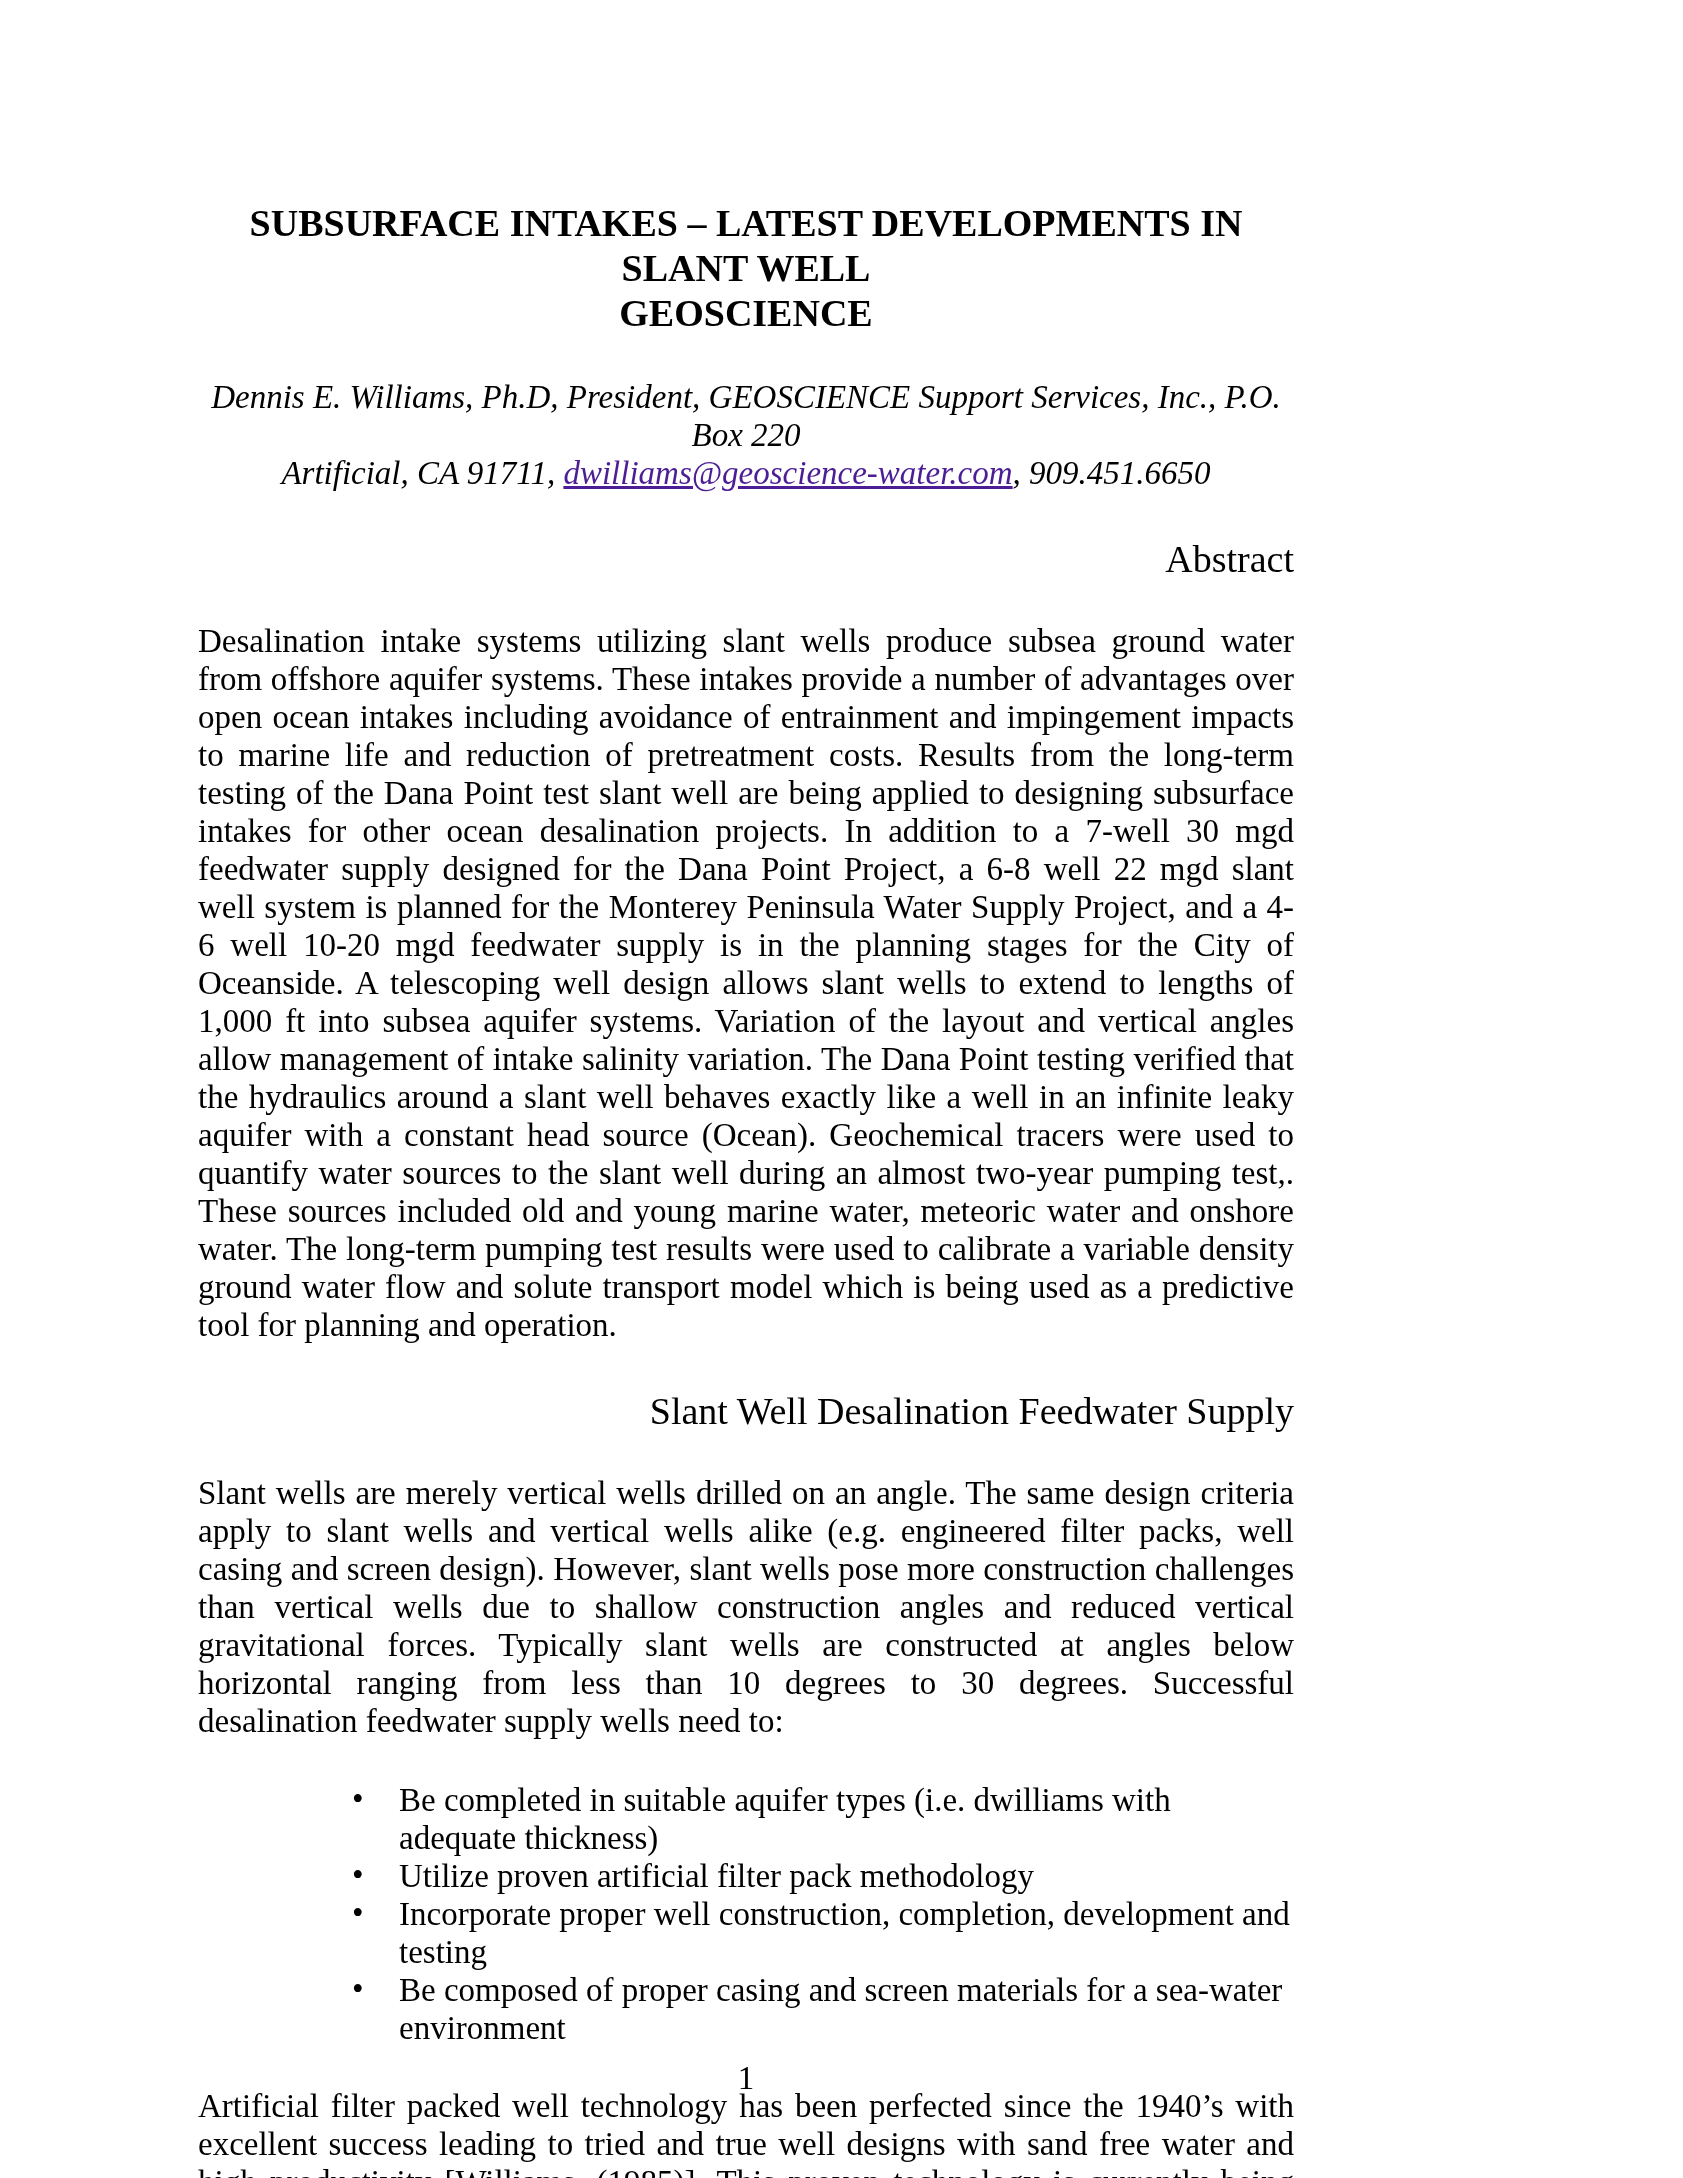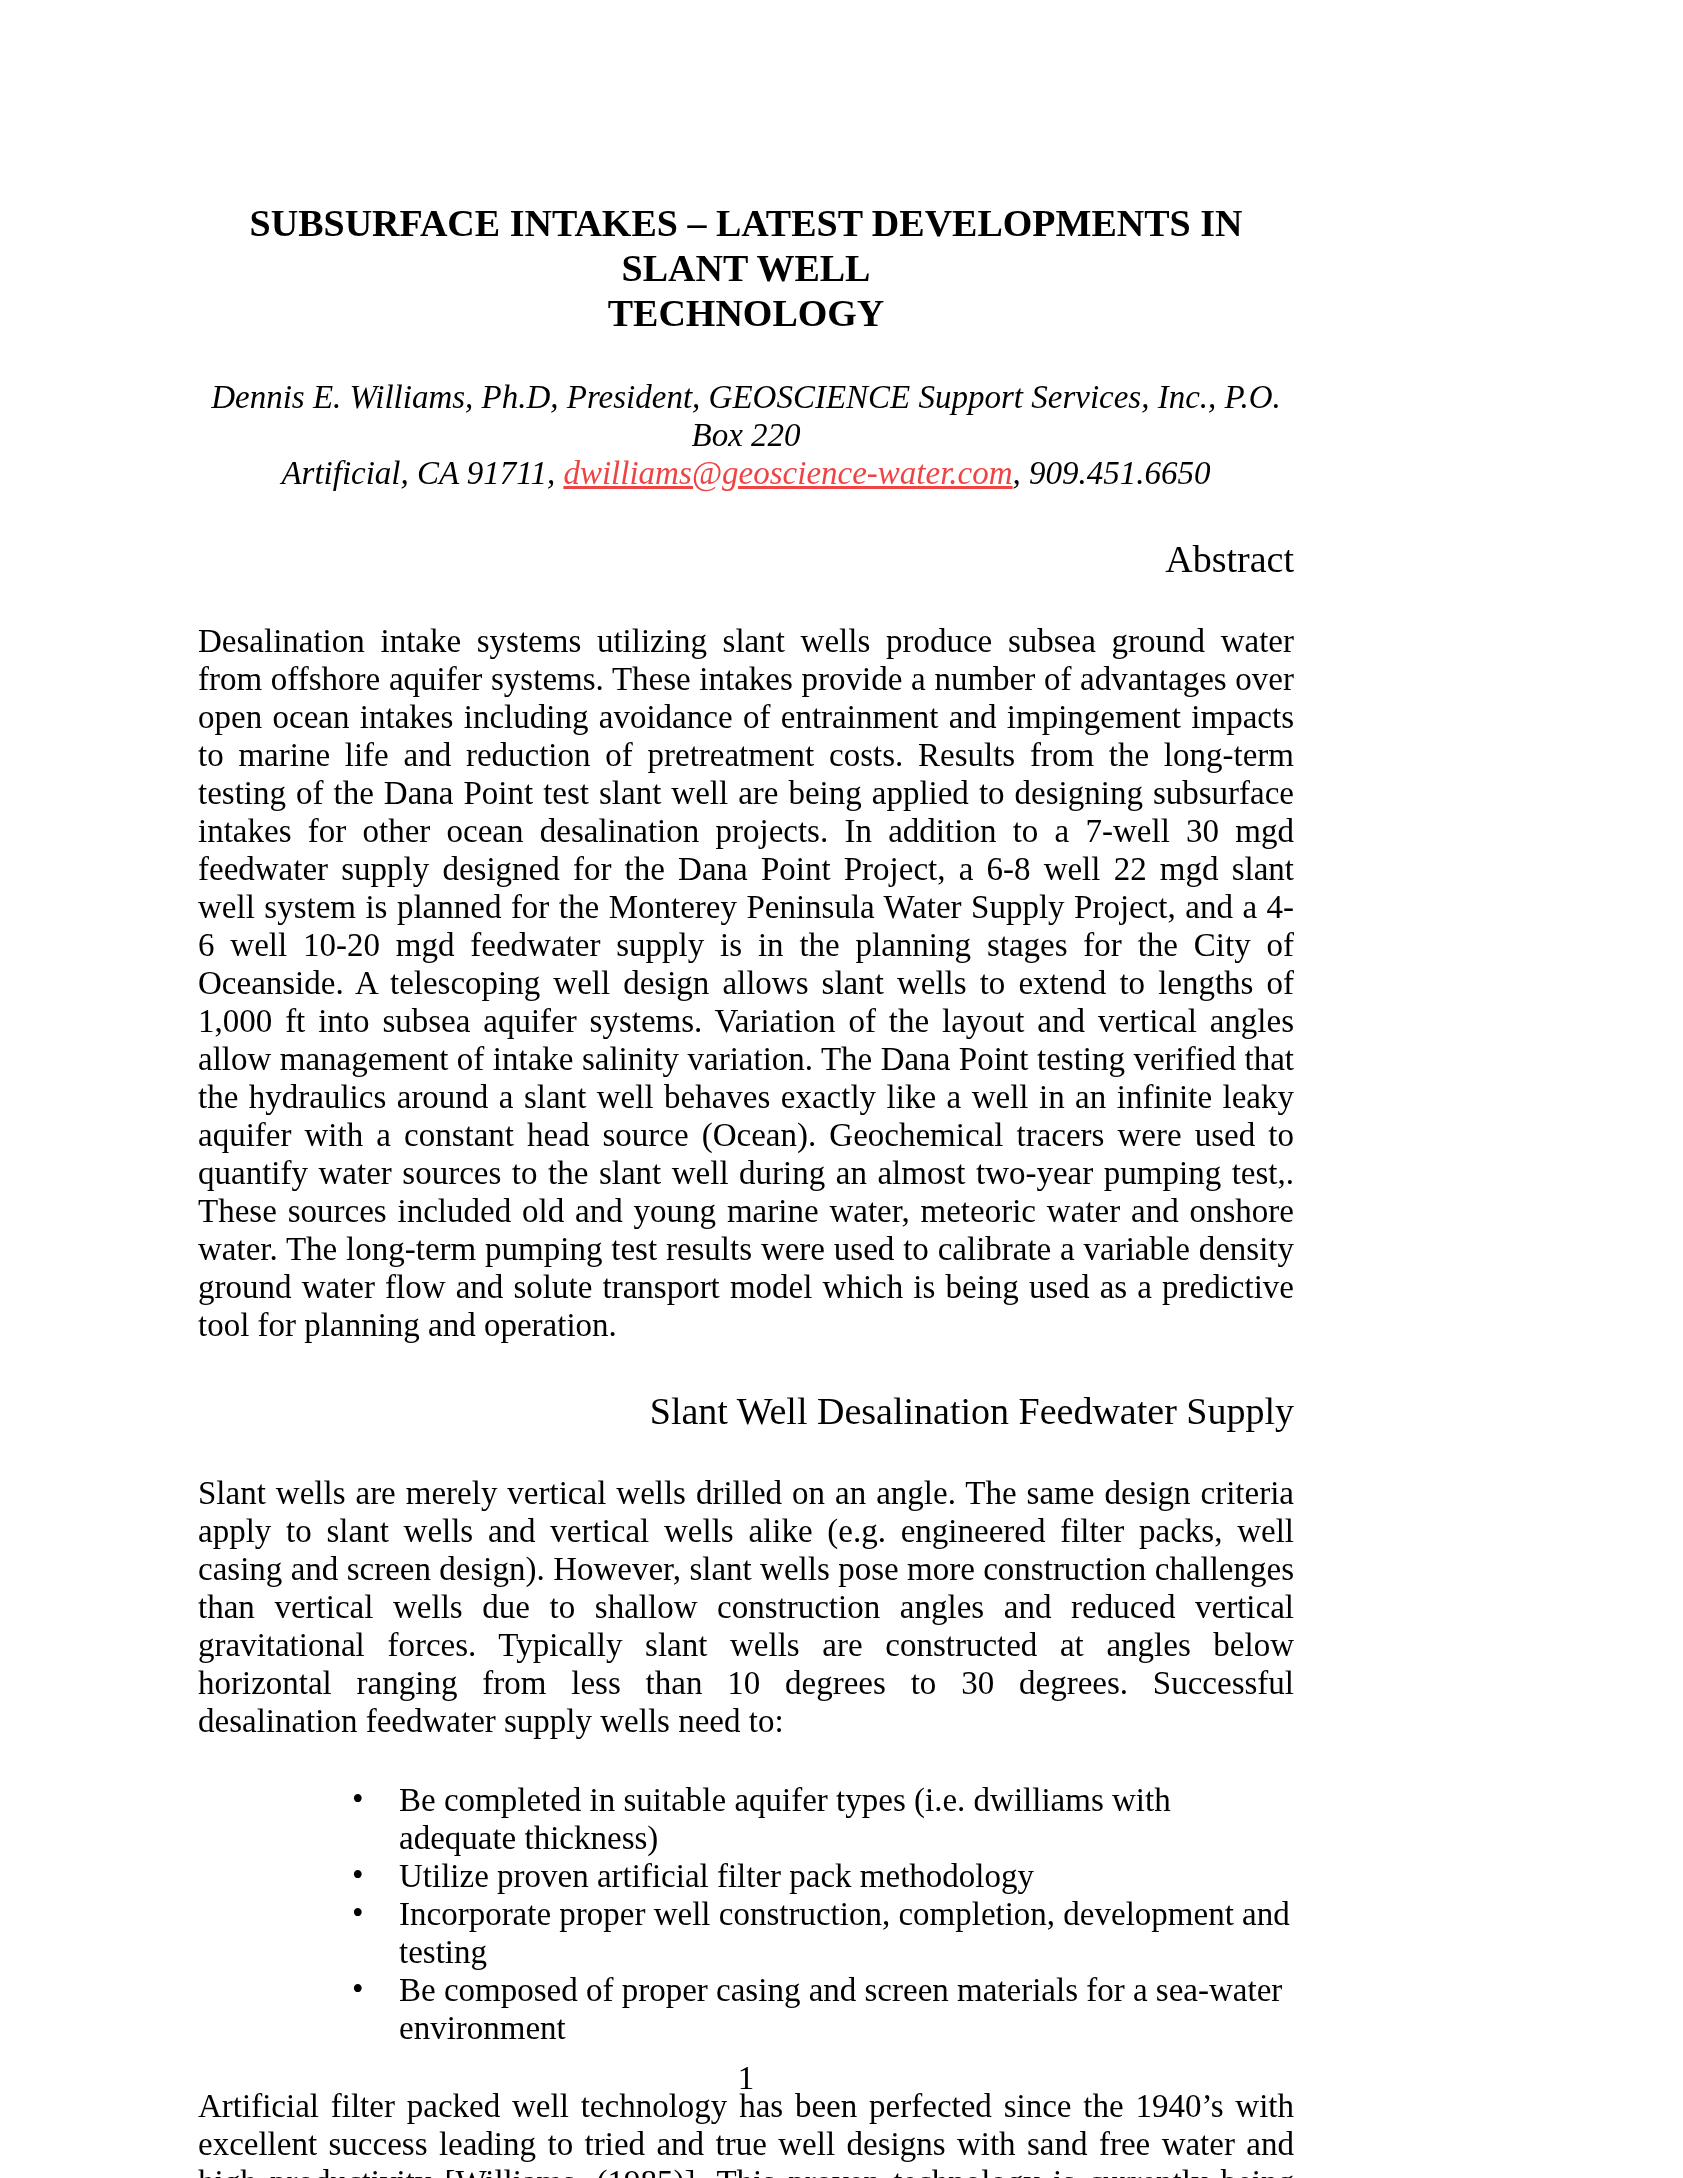--- a/index.html
+++ b/index.html
@@ -25,21 +25,21 @@
   .title .tline { display: block; }
 
   .author {
     margin-top: 42px;
     font-size: 33px;
     font-style: italic;
     line-height: 38px;
     text-align: center;
   }
   .author .email {
-    color: #ef4444;
+    color: #4c1d95;
     text-decoration: underline;
     cursor: pointer;
   }
 
   .heading {
     margin: 45px 0 0 0;
     font-size: 38px;
     font-weight: normal;
     line-height: 45px;
     text-align: right;
@@ -78,21 +78,21 @@
   }
 </style>
 </head>
 <body>
 
 <div class="page">
   <div class="content">
 
     <h1 class="title">
       <span class="tline">SUBSURFACE INTAKES – LATEST DEVELOPMENTS IN SLANT WELL</span>
-      <span class="tline">TECHNOLOGY</span>
+      <span class="tline">GEOSCIENCE</span>
     </h1>
 
     <div class="author">
       <div>Dennis E. Williams, Ph.D, President, GEOSCIENCE Support Services, Inc., P.O. Box 220</div>
       <div><span>Artificial, CA 91711, </span><a class="email">dwilliams@geoscience-water.com</a><span>, 909.451.6650</span></div>
     </div>
 
     <h2 class="heading">Abstract</h2>
 
     <p class="para">Desalination intake systems utilizing slant wells produce subsea ground water from offshore aquifer systems.  These intakes provide a number of advantages over open ocean intakes including avoidance of entrainment and impingement impacts to marine life and reduction of pretreatment costs.  Results from the long-term testing of the Dana Point test slant well are being applied to designing subsurface intakes for other ocean desalination projects.  In addition to a 7-well 30 mgd feedwater supply designed for the Dana Point Project, a 6-8 well 22 mgd slant well system is planned for the Monterey Peninsula Water Supply Project, and a 4-6 well 10-20 mgd feedwater supply is in the planning stages for the City of Oceanside.  A telescoping well design allows slant wells to extend to lengths of 1,000 ft into subsea aquifer systems.  Variation of the layout and vertical angles allow management of intake salinity variation.  The Dana Point testing verified that the hydraulics around a slant well behaves exactly like a well in an infinite leaky aquifer with a constant head source (Ocean).  Geochemical tracers were used to quantify water sources to the slant well during an almost two-year pumping test,.  These sources included old and young marine water, meteoric water and onshore water.  The long-term pumping test results were used to calibrate a variable density ground water flow and solute transport model which is being used as a predictive tool for planning and operation.</p>

